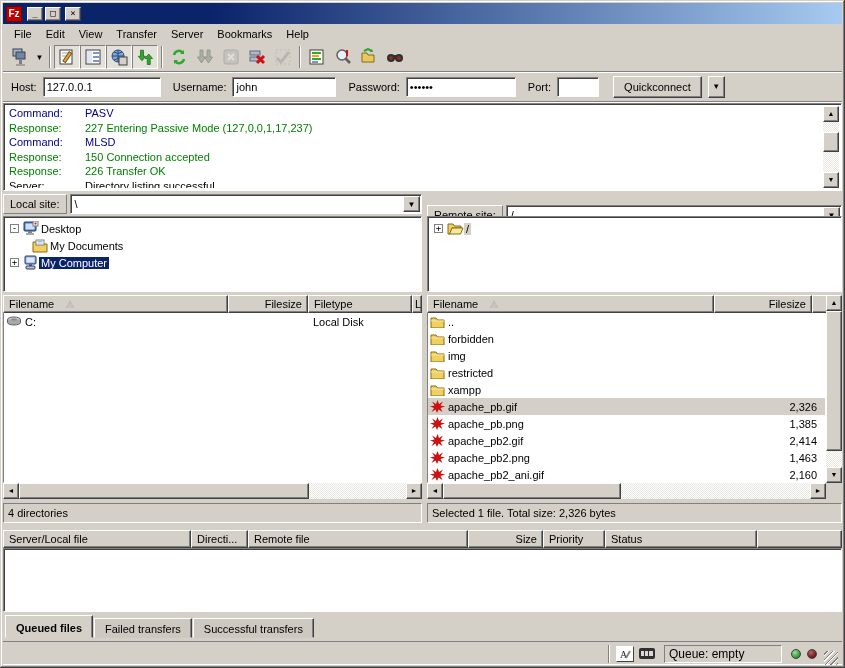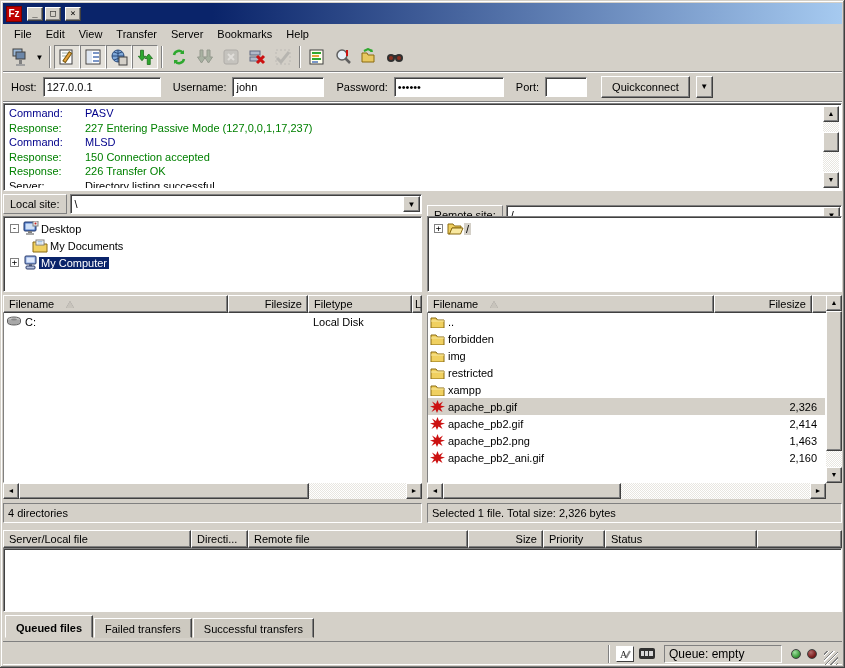--- a/index.html
+++ b/index.html
@@ -224,21 +224,21 @@
           <circle cx="5" cy="10" r="2" fill="#8a3020"></circle>
           <circle cx="13" cy="10" r="2" fill="#8a3020"></circle>
         </svg>
     </span>
   </div>
 
   <div class="quickbar">
     <label class="qlabel" style="margin-left:0;">Host:</label>
     <input class="qfield" style="width: 118px;" value="127.0.0.1">
     <label class="qlabel">Username:</label>
-    <input class="qfield" style="width: 92px;" value="john">
+    <input class="qfield" style="width: 104px;" value="john">
     <label class="qlabel">Password:</label>
     <input class="qfield" style="width: 110px;" value="••••••">
     <label class="qlabel">Port:</label>
     <input class="qfield" style="width: 42px;" value="">
     <button class="qc-btn" style="margin-left:8px;">Quickconnect</button>
     <button class="qc-drop">▼</button>
   </div>
 
   <div class="logpane sunkenw">
     <div style="position:absolute; left:2px; top:2px; right:18px; bottom:2px; overflow:hidden;">
@@ -423,20 +423,29 @@
           </svg>
           <span>apache_pb.gif</span>
         </span>
       <span class="size">2,326</span>
     </div>
     <div class="frow">
       <span class="name">
           <svg width="15" height="13" viewBox="0 0 15 13">
             <path d="M7.5 0 L9 4 L13 1.5 L10.5 5.5 L15 6.5 L10.5 8 L12.5 12 L8.5 9.5 L7 13 L5.5 9.5 L1.5 12 L4 8 L0 6.5 L4.5 5.5 L2 1.5 L6 4 Z" fill="#cc1111"></path>
           </svg>
+          <span>apache_pb.png</span>
+        </span>
+      <span class="size">1,385</span>
+    </div>
+    <div class="frow">
+      <span class="name">
+          <svg width="15" height="13" viewBox="0 0 15 13">
+            <path d="M7.5 0 L9 4 L13 1.5 L10.5 5.5 L15 6.5 L10.5 8 L12.5 12 L8.5 9.5 L7 13 L5.5 9.5 L1.5 12 L4 8 L0 6.5 L4.5 5.5 L2 1.5 L6 4 Z" fill="#cc1111"></path>
+          </svg>
           <span>apache_pb2.gif</span>
         </span>
       <span class="size">2,414</span>
     </div>
     <div class="frow">
       <span class="name">
           <svg width="15" height="13" viewBox="0 0 15 13">
             <path d="M7.5 0 L9 4 L13 1.5 L10.5 5.5 L15 6.5 L10.5 8 L12.5 12 L8.5 9.5 L7 13 L5.5 9.5 L1.5 12 L4 8 L0 6.5 L4.5 5.5 L2 1.5 L6 4 Z" fill="#cc1111"></path>
           </svg>
           <span>apache_pb2.png</span>

